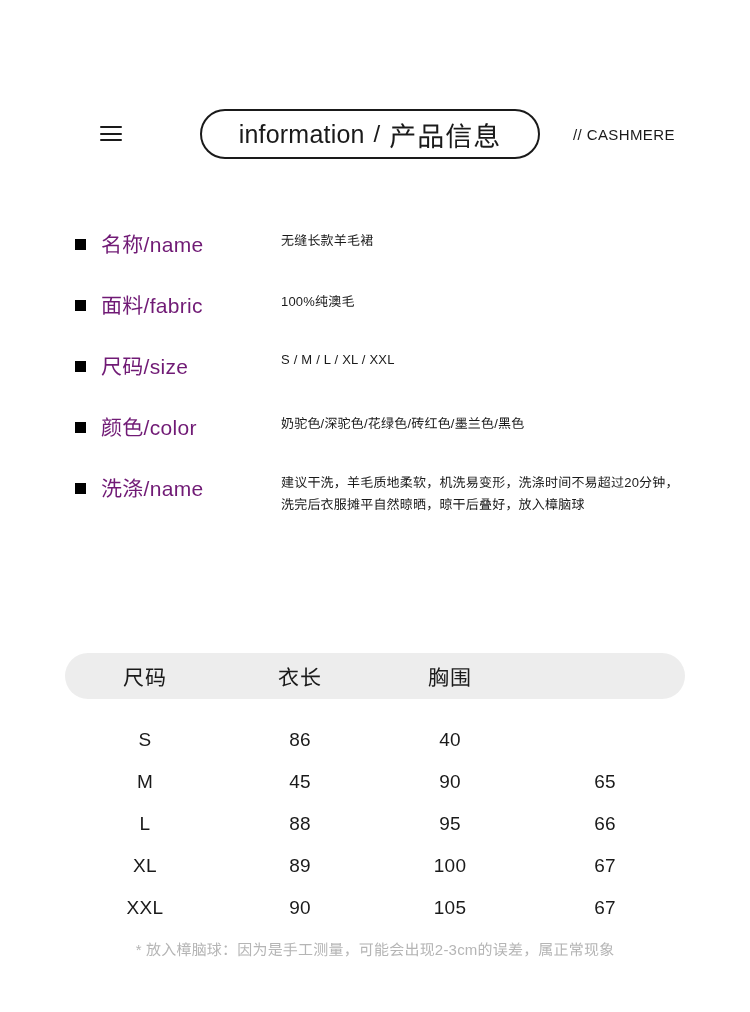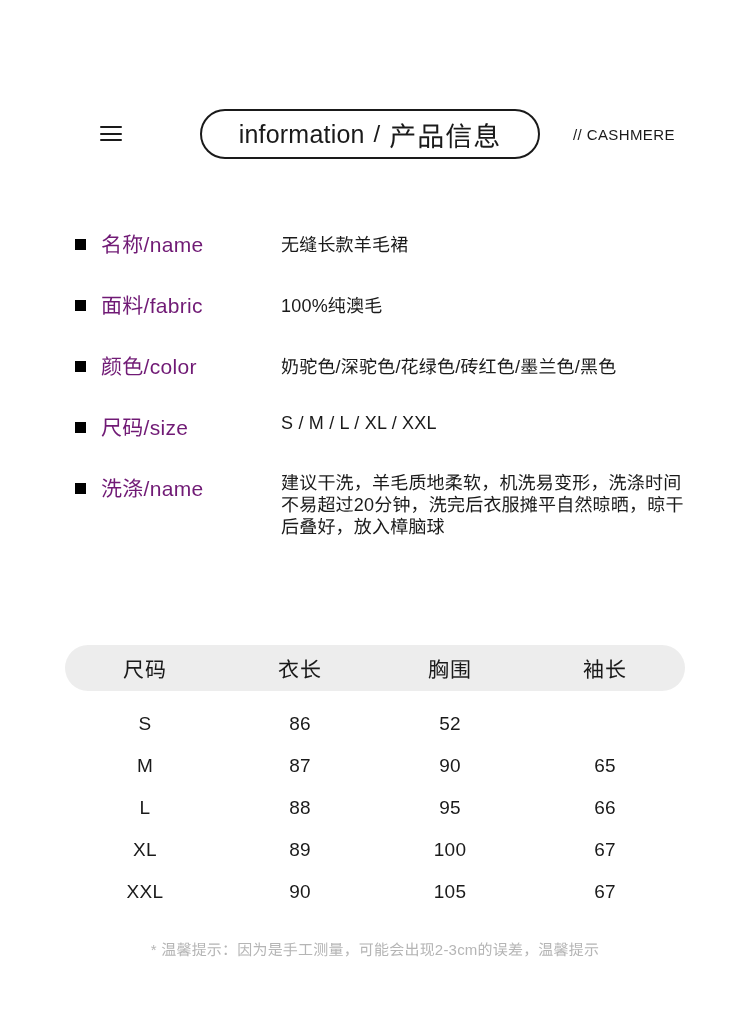--- a/index.html
+++ b/index.html
@@ -123,21 +123,21 @@
     top: 0;
     font-size: 21px;
     letter-spacing: 0.3px;
     color: #701a75;
     white-space: nowrap;
   }
   .spec-value {
     position: absolute;
     left: 281px;
     top: 2px;
-    font-size: 18px;
+    font-size: 13px;
     letter-spacing: 0.2px;
     color: #1a1a1a;
   }
   .spec-value.wrapped {
     width: 405px;
     line-height: 22px;
     top: 0;
   }
   .spec-row.tall {
     min-height: 95px;
@@ -145,21 +145,21 @@
 
   
   .size-table {
     position: absolute;
     left: 0;
     top: 645px;
     width: 750px;
   }
   .size-head {
     position: relative;
-    margin: 0 auto;
+    margin: 8px auto;
     width: 620px;
     height: 46px;
     background: #ededed;
     border-radius: 23px;
     display: flex;
     align-items: center;
   }
   .size-head .cell {
     font-size: 21px;
     letter-spacing: 1px;
@@ -229,58 +229,57 @@
   </div>
 
   <div class="spec-row">
     <span class="spec-bullet"></span>
     <span class="spec-label">面料/fabric</span>
     <span class="spec-value">100%纯澳毛</span>
   </div>
 
   <div class="spec-row">
     <span class="spec-bullet"></span>
+    <span class="spec-label">尺码/size</span>
+    <span class="spec-value">S / M / L / XL / XXL</span>
+  </div>
+
+  <div class="spec-row">
+    <span class="spec-bullet"></span>
     <span class="spec-label">颜色/color</span>
     <span class="spec-value">奶驼色/深驼色/花绿色/砖红色/墨兰色/黑色</span>
-  </div>
-
-  <div class="spec-row">
-    <span class="spec-bullet"></span>
-    <span class="spec-label">尺码/size</span>
-    <span class="spec-value">S / M / L / XL / XXL</span>
   </div>
 
   <div class="spec-row tall">
     <span class="spec-bullet"></span>
     <span class="spec-label">洗涤/name</span>
     <span class="spec-value wrapped">建议干洗，羊毛质地柔软，机洗易变形，洗涤时间不易超过20分钟，洗完后衣服摊平自然晾晒，晾干后叠好，放入樟脑球</span>
   </div>
 
 </div>
 
 <div class="size-table">
 
   <div class="size-head">
     <div class="cell col-0">尺码</div>
     <div class="cell col-1">衣长</div>
     <div class="cell col-2">胸围</div>
-    <div class="cell col-3">袖长</div>
   </div>
 
   <div class="size-body">
 
     <div class="size-row">
       <div class="cell col-0">S</div>
       <div class="cell col-1">86</div>
-      <div class="cell col-2">52</div>
+      <div class="cell col-2">40</div>
     </div>
 
     <div class="size-row">
       <div class="cell col-0">M</div>
-      <div class="cell col-1">87</div>
+      <div class="cell col-1">45</div>
       <div class="cell col-2">90</div>
       <div class="cell col-3">65</div>
     </div>
 
     <div class="size-row">
       <div class="cell col-0">L</div>
       <div class="cell col-1">88</div>
       <div class="cell col-2">95</div>
       <div class="cell col-3">66</div>
     </div>
@@ -295,13 +294,13 @@
     <div class="size-row">
       <div class="cell col-0">XXL</div>
       <div class="cell col-1">90</div>
       <div class="cell col-2">105</div>
       <div class="cell col-3">67</div>
     </div>
 
   </div>
 </div>
 
-<div class="footer-note">* 温馨提示：因为是手工测量，可能会出现2-3cm的误差，温馨提示</div>
+<div class="footer-note">* 放入樟脑球：因为是手工测量，可能会出现2-3cm的误差，属正常现象</div>
 
 </body></html>

